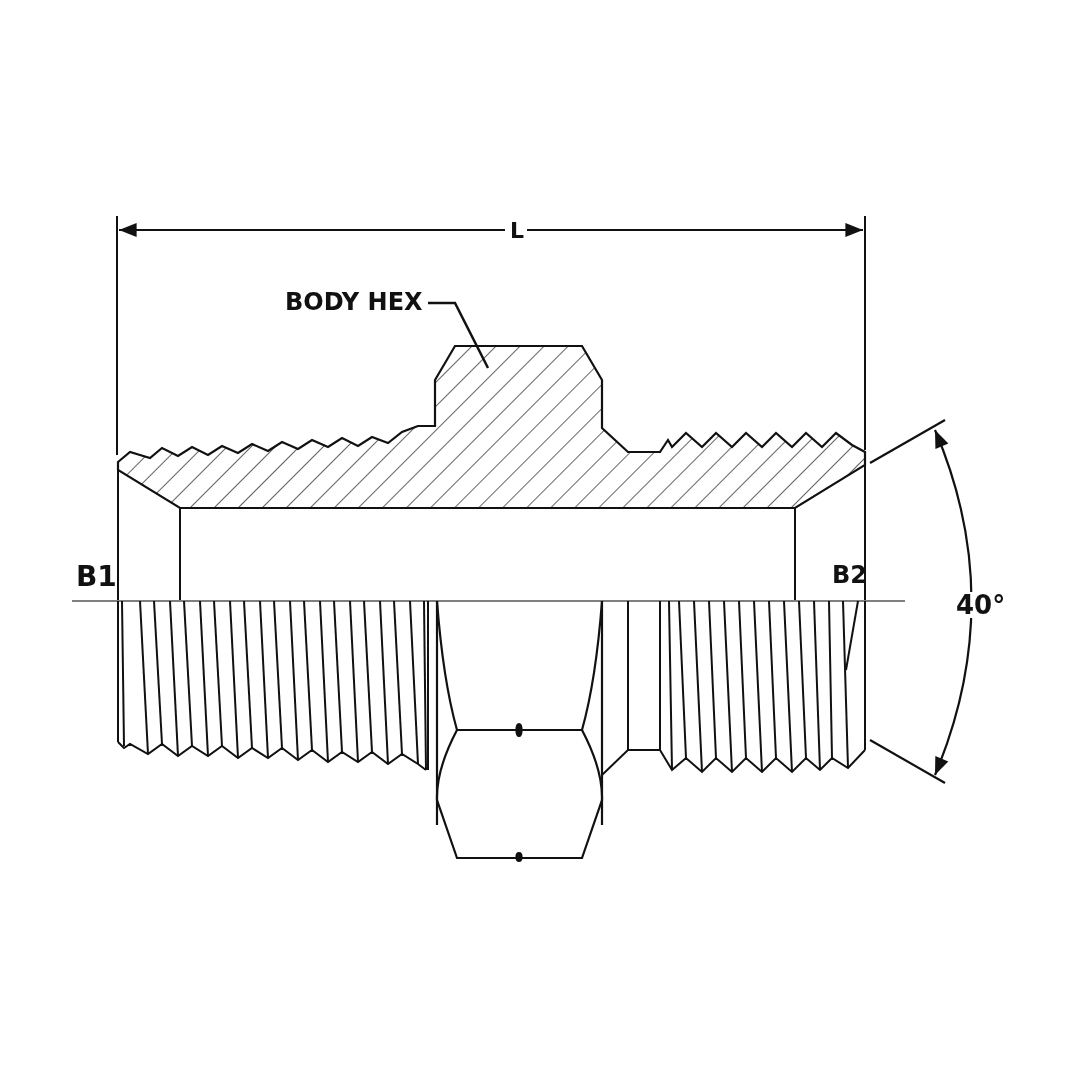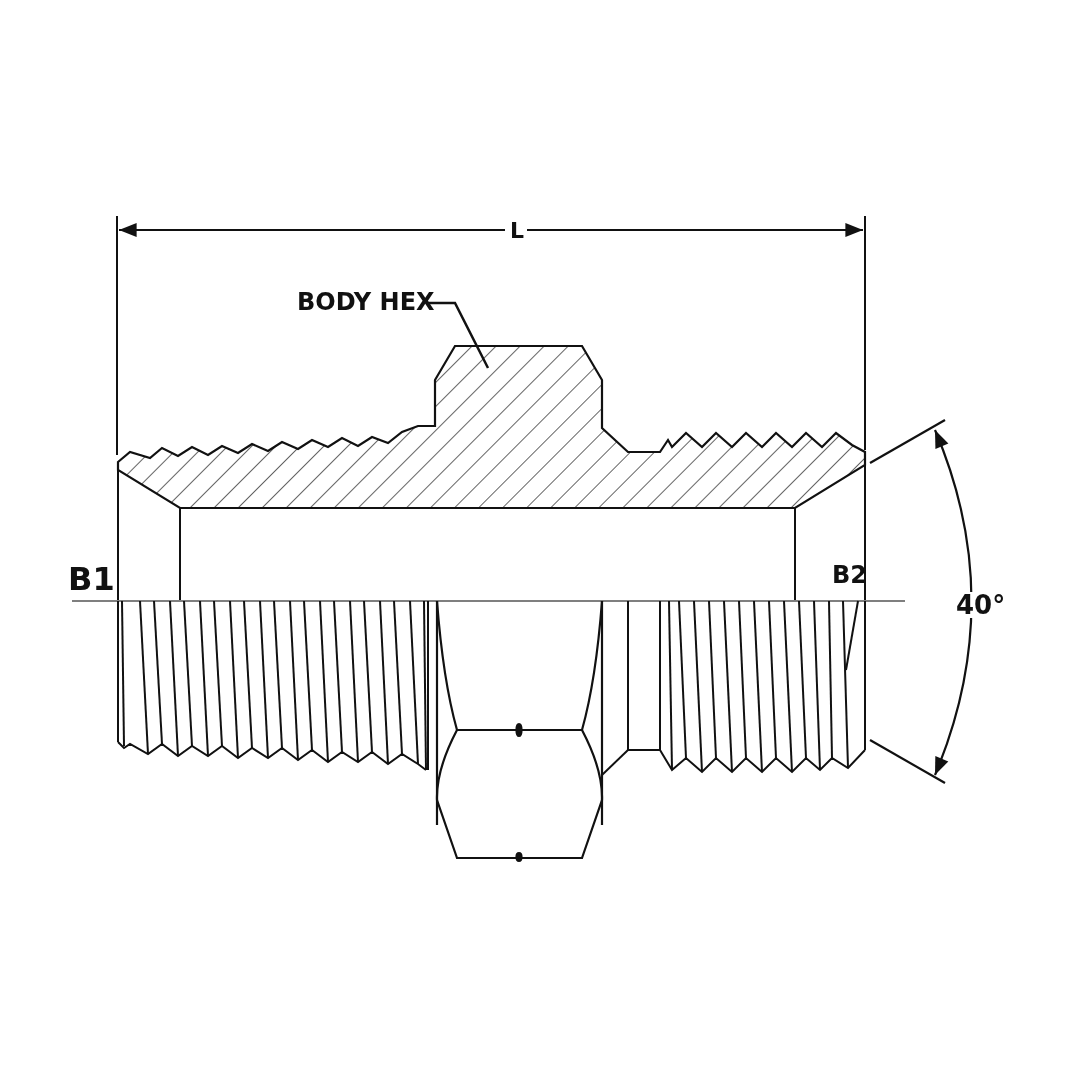--- a/index.html
+++ b/index.html
@@ -111,16 +111,16 @@
   </g>
 
   <g class="stroke" stroke-width="2.2">
     <line x1="870" y1="463" x2="945" y2="420"></line>
     <line x1="870" y1="740" x2="945" y2="783"></line>
     <path d="M935,430 Q1008,601 935,775" marker-start="url(#arrow)" marker-end="url(#arrow)"></path>
   </g>
 </svg>
 
 <div class="lbl" style="left:508px; top:220px; font-size:22px; background:#fff; padding:0 2px;">L</div>
-<div class="lbl" style="left:285px; top:290px; font-size:24px;margin-left:12px;">BODY HEX</div>
-<div class="lbl" style="left:68px; top:563px; font-size:32px;">B1</div>
+<div class="lbl" style="left:285px; top:290px; font-size:24px;">BODY HEX</div>
+<div class="lbl" style="left:76px; top:563px; font-size:28px;">B1</div>
 <div class="lbl" style="left:832px; top:563px; font-size:24px;">B2</div>
 <div class="lbl" style="left:956px; top:592px; font-size:26px; background:#fff;">40°</div>
 
 </body></html>

